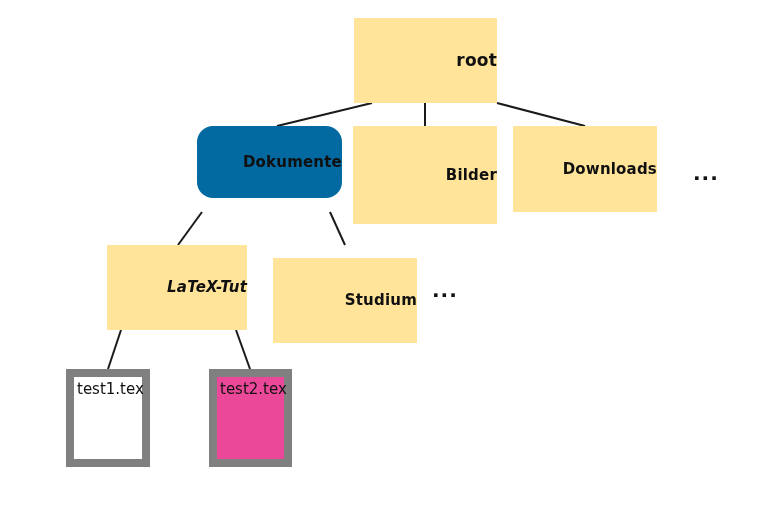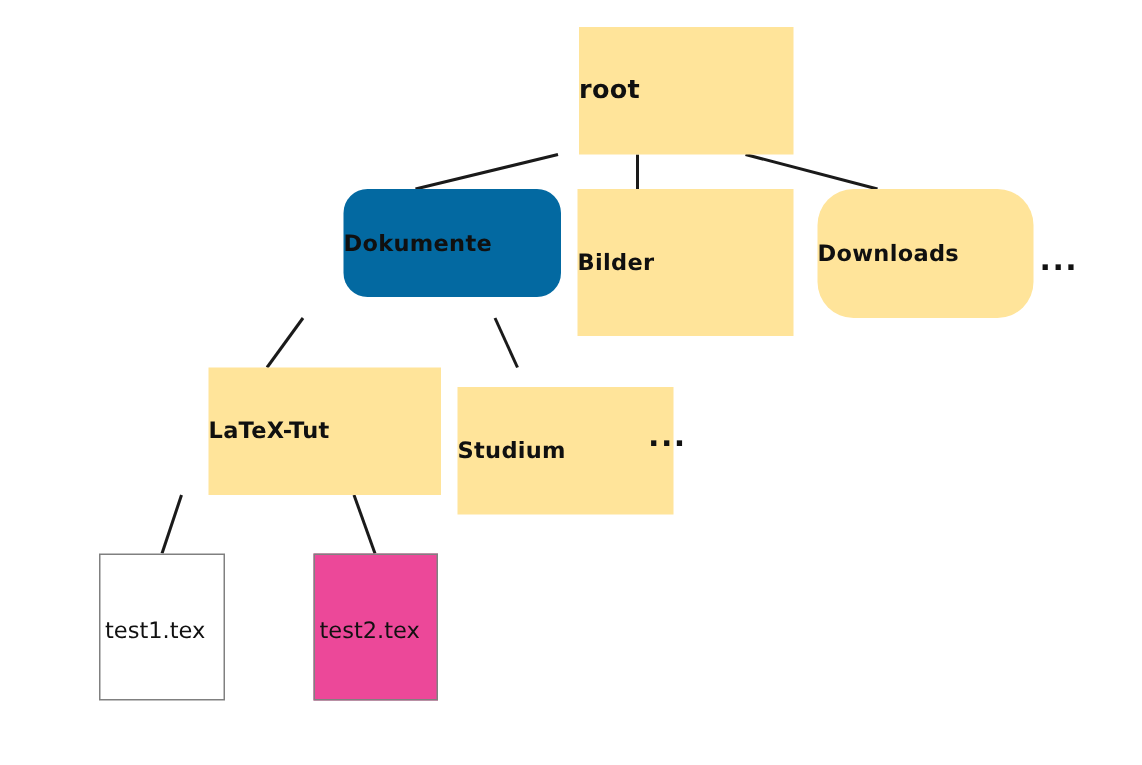--- a/index.html
+++ b/index.html
@@ -35,40 +35,39 @@
     stroke-linecap: butt;
   }
   .node-box {
     position: absolute;
     box-sizing: border-box;
   }
   .node-folder {
     background: #ffe49a;
     display: flex;
     align-items: center;
-    justify-content: flex-start;
-    margin-left: 32px;
+    justify-content: flex-end;
   }
   .node-folder .node-label {
     font-weight: bold;
     font-size: 15px;
     color: #101010;
     letter-spacing: 0.2px;
     line-height: 1;
     text-align: center;
     white-space: nowrap;
   }
   .node-root .node-label {
     font-size: 17px;
   }
   .node-file {
     background: #ffffff;
-    border: 1px solid #c2410c;
+    border: 8px solid #c2410c;
     display: flex;
-    align-items: center;
+    align-items: flex-start;
     justify-content: flex-start;
   }
   .node-file .node-label {
     font-weight: normal;
     font-size: 15px;
     color: #111111;
     line-height: 1;
     padding: 5px 3px 0 3px;
     white-space: nowrap;
   }
@@ -102,24 +101,24 @@
   <div id="nodes-layer">
       <div class="node-box node-folder node-root" style="left: 354px; top: 18px; width: 143px; height: 85px; background: rgb(255, 228, 154);">
         <span class="node-label">root</span>
       </div>
       <div class="node-box node-folder" style="left: 197px; top: 126px; width: 145px; height: 72px; background: #0369a1; border-radius: 16px;">
         <span class="node-label">Dokumente</span>
       </div>
       <div class="node-box node-folder" style="left: 353px; top: 126px; width: 144px; height: 98px; background: rgb(255, 228, 154);">
         <span class="node-label">Bilder</span>
       </div>
-      <div class="node-box node-folder" style="left: 513px; top: 126px; width: 144px; height: 86px; background: rgb(255, 228, 154); border-radius: 24px;">
+      <div class="node-box node-folder" style="left: 513px; top: 126px; width: 144px; height: 86px; background: rgb(255, 228, 154);">
         <span class="node-label">Downloads</span>
       </div>
-      <div class="node-box node-folder" style="left: 107px; top: 245px; width: 155px; height: 85px; background: rgb(255, 228, 154);">
+      <div class="node-box node-folder" style="left: 107px; top: 245px; width: 140px; height: 85px; background: rgb(255, 228, 154); font-style: italic;">
         <span class="node-label">LaTeX-Tut</span>
       </div>
       <div class="node-box node-folder" style="left: 273px; top: 258px; width: 144px; height: 85px; background: rgb(255, 228, 154);">
         <span class="node-label">Studium</span>
       </div>
       <div class="node-box node-file" style="left: 66px; top: 369px; width: 84px; height: 98px; background: rgb(255, 255, 255); border-color: rgb(128, 128, 128);">
         <span class="node-label">test1.tex</span>
       </div>
       <div class="node-box node-file" style="left: 209px; top: 369px; width: 83px; height: 98px; background: #ec4899; border-color: rgb(128, 128, 128);">
         <span class="node-label">test2.tex</span>

